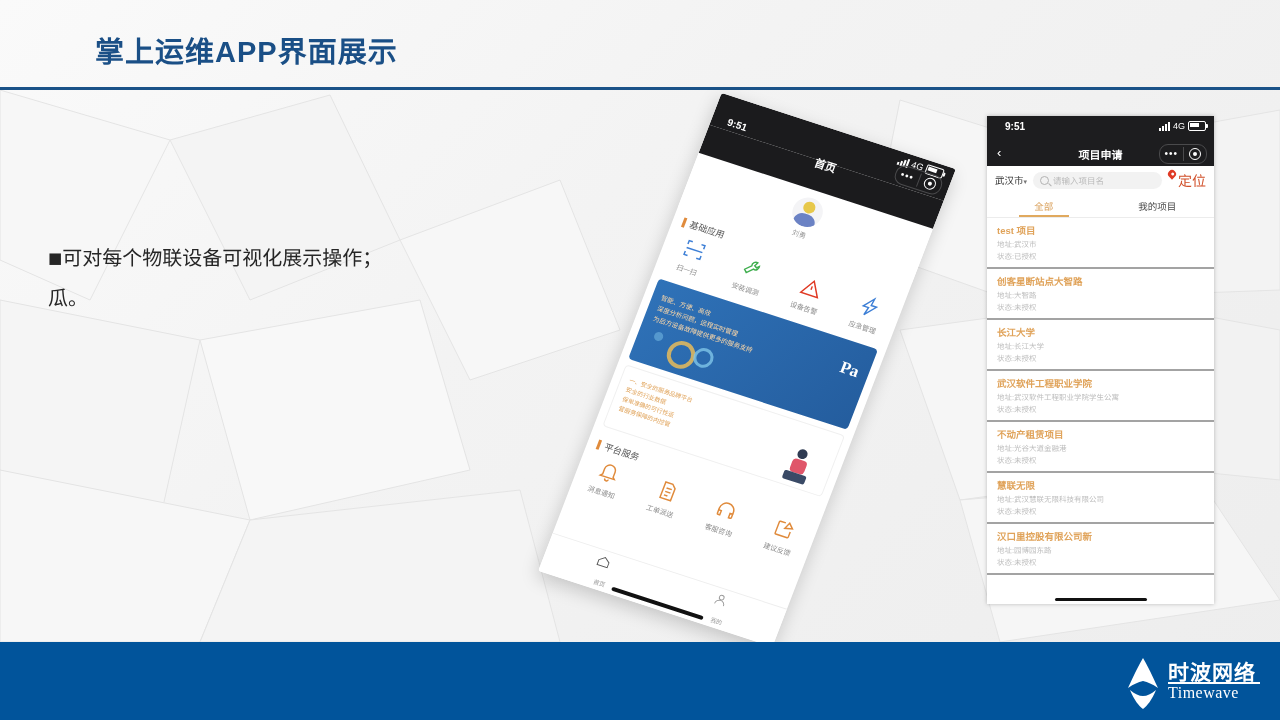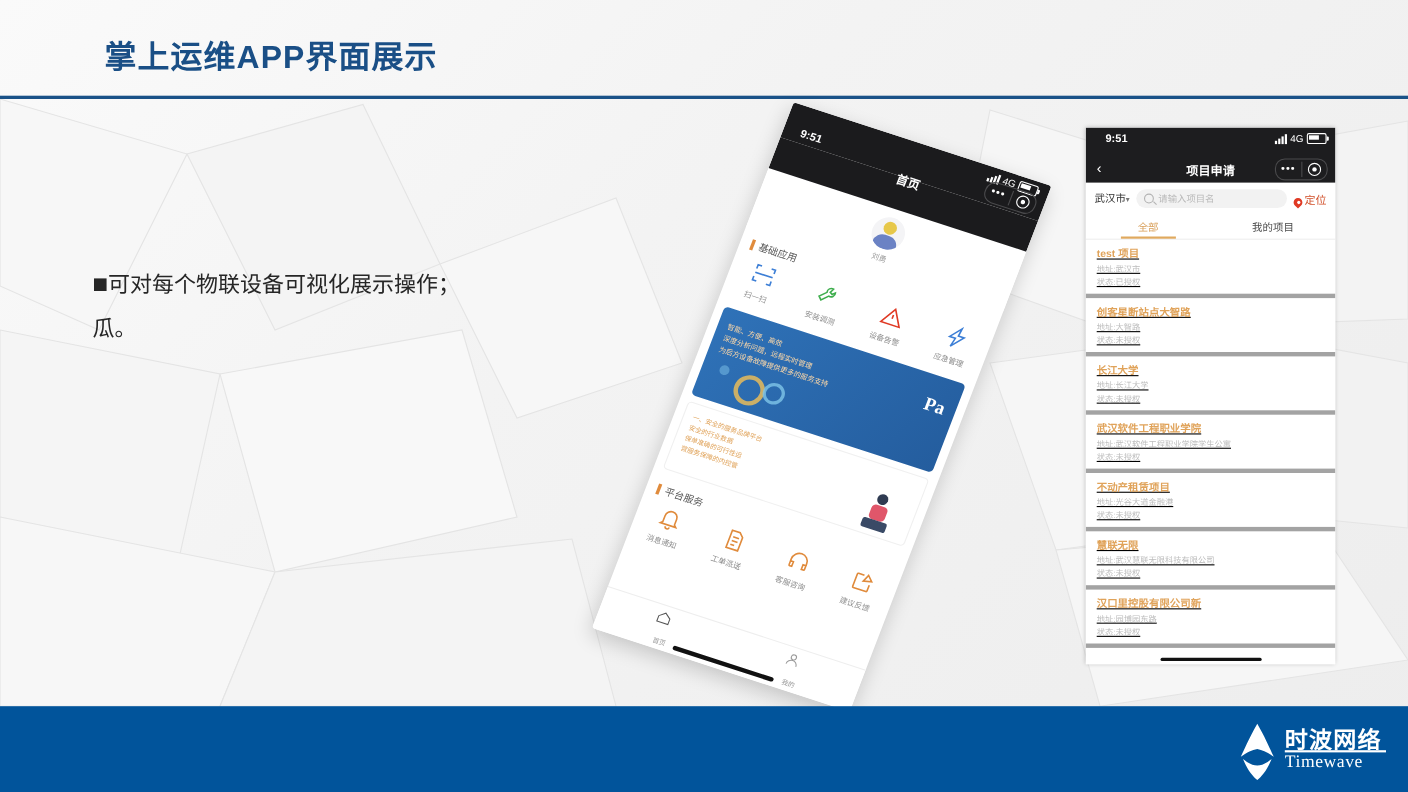--- a/index.html
+++ b/index.html
@@ -16,21 +16,21 @@
   .title-area{position:absolute;left:0;top:0;width:1280px;height:90px;}
   .slide-title{
     position:absolute;left:95px;top:28px;
     font-size:29px;font-weight:bold;color:#1a4f86;letter-spacing:1px;
     font-family:"Liberation Sans","DejaVu Sans",sans-serif;
   }
   .title-rule{position:absolute;left:0;top:87px;width:1280px;height:3px;background:#1a5288;}
   
   .bullets{position:absolute;left:48px;top:238px;width:520px;color:#262626;
            font-size:20px;line-height:40px;font-family:"DejaVu Serif","Liberation Serif",serif;}
-  .bullet-line{display:block;margin-left:36px;}
+  .bullet-line{display:block;}
   .sq{font-size:15px;vertical-align:2px;}
   
   .footer{position:absolute;left:0;top:642px;width:1280px;height:78px;background:#01549b;}
   .logo{position:absolute;right:18px;top:652px;width:140px;height:60px;}
   .logo-mark{position:absolute;left:0;top:4px;width:42px;height:54px;}
   .logo-cn{position:absolute;left:46px;top:4px;font-size:21px;font-weight:bold;color:#ffffff;letter-spacing:1px;}
   .logo-en{position:absolute;left:46px;top:32px;font-size:16px;font-weight:normal;color:#ffffff;letter-spacing:.5px;font-family:"Liberation Serif","DejaVu Serif",serif;}
   .logo-bar{position:absolute;left:46px;top:30px;width:92px;height:2px;background:#fff;}
 
   
@@ -58,31 +58,31 @@
   .capsule .tgt{flex:1;display:flex;align-items:center;justify-content:center;}
   .tgt-ring{width:10px;height:10px;border:1px solid #fff;border-radius:50%;display:flex;align-items:center;justify-content:center;}
   .tgt-ring i{width:4px;height:4px;background:#fff;border-radius:50%;display:block;}
   .r-search{height:28px;background:#fff;display:flex;align-items:center;padding:0 8px;gap:6px;}
   .city{font-size:9.5px;color:#333;white-space:nowrap;}
   .city .caret{font-size:7px;color:#777;}
   .searchbox{flex:1;height:17px;background:#f2f2f2;border-radius:9px;display:flex;align-items:center;padding:0 7px;gap:4px;}
   .mag{width:7px;height:7px;border:1.2px solid #b3b3b3;border-radius:50%;position:relative;flex:none;}
   .mag:after{content:"";position:absolute;right:-3px;bottom:-2px;width:3.5px;height:1.2px;background:#b3b3b3;transform:rotate(45deg);}
   .ph{font-size:8.5px;color:#b9b9b9;white-space:nowrap;}
-  .loc{display:flex;align-items:flex-end;gap:2px;font-size:10px;color:#d1502a;white-space:nowrap;}
+  .loc{display:flex;align-items:flex-start;gap:2px;font-size:14px;color:#d1502a;white-space:nowrap;}
   .pin{width:8px;height:8px;background:#e03a25;border-radius:50% 50% 50% 0;transform:rotate(-45deg);position:relative;flex:none;}
   .pin:after{content:"";position:absolute;left:2.5px;top:2.5px;width:3px;height:3px;background:#fff;border-radius:50%;}
   .r-tabs{height:23px;display:flex;border-bottom:1px solid #ececec;background:#fff;}
   .r-tab{flex:1;display:flex;align-items:center;justify-content:center;font-size:9.5px;color:#4a4a4a;position:relative;text-align:right;}
   .r-tab.active{color:#d9a05b;}
   .r-tab.active:after{content:"";position:absolute;bottom:0;left:28%;width:44%;height:2px;background:#e0a95e;}
   .r-listhdr{height:19px;display:flex;align-items:center;gap:5px;padding-left:8px;font-size:9.5px;color:#6a6a6a;background:#fff;border-bottom:1px solid #f0f0f0;}
   .r-listhdr .bar{width:2.5px;height:10px;background:#e08b3c;display:block;}
   .r-list{background:#fff;}
-  .r-item{padding:5px 8px 4px 10px;border-bottom:4px solid #a3a3a3;text-decoration:underline;}
+  .r-item{padding:5px 8px 4px 10px;border-bottom:2px solid #a3a3a3;}
   .r-item .nm{font-size:9.5px;color:#e0a35a;font-weight:bold;margin-bottom:2px;}
   .r-item .ln{font-size:7.5px;color:#bdbdbd;line-height:12px;}
   .r-home{position:absolute;left:50%;transform:translateX(-50%);bottom:3px;width:92px;height:3.5px;background:#111;border-radius:2px;}
 
   
   #phone-left-wrap{position:absolute;left:546px;top:96px;width:420px;height:560px;}
   #phone-left{position:absolute;left:78px;top:18px;width:246px;height:512px;
               transform:rotate(21deg) skewY(-3deg);transform-origin:50% 50%;
               box-shadow:0 6px 18px rgba(0,0,0,.18);background:#fff;border-radius:3px;overflow:hidden;}
   .l-status{height:34px;background:#1b1b1d;color:#fff;position:relative;}

